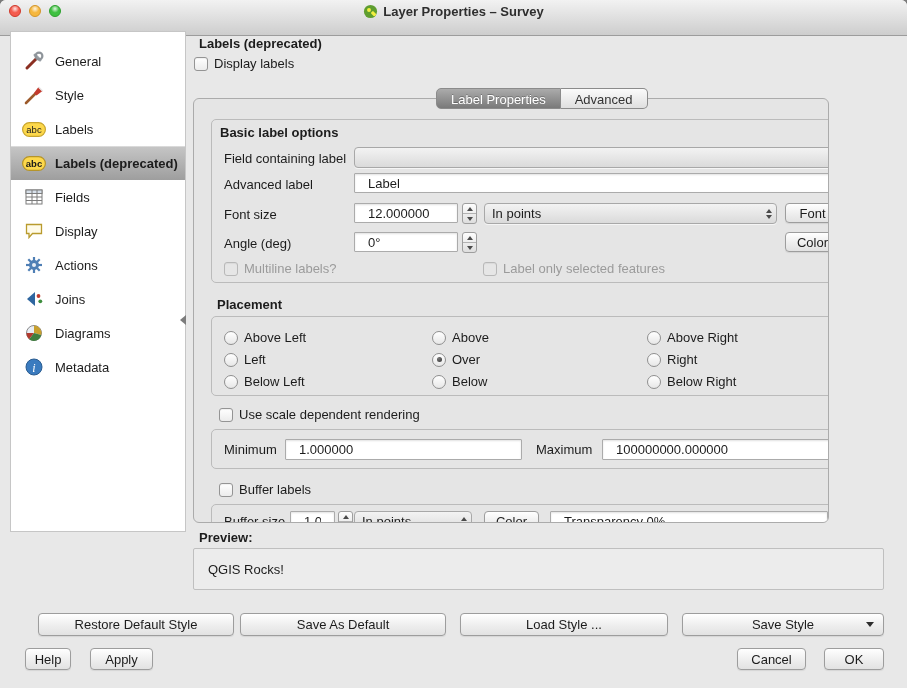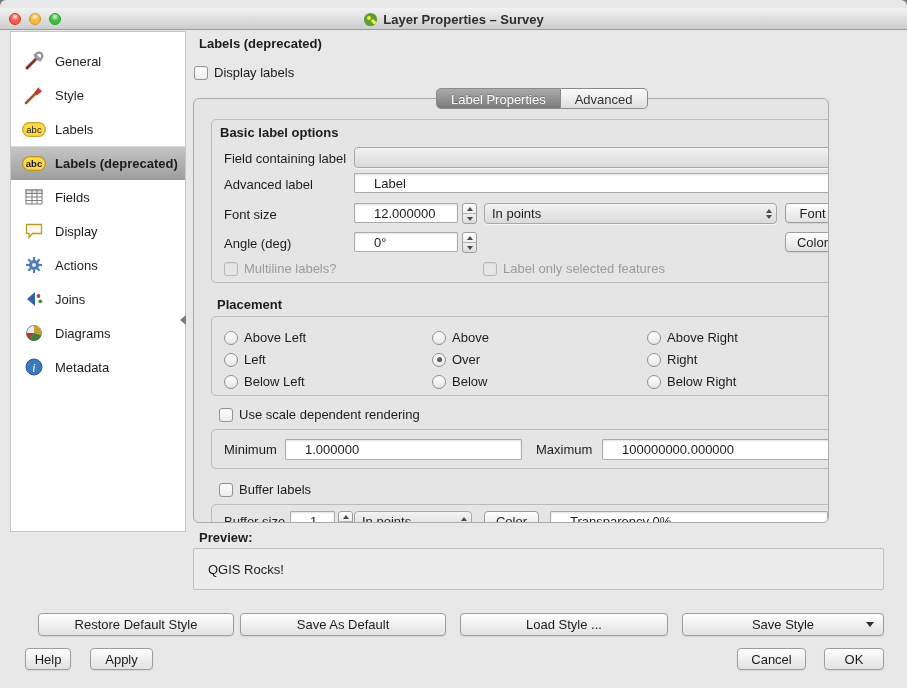--- a/index.html
+++ b/index.html
@@ -1,19 +1,19 @@
 <!DOCTYPE html>
 <html><head>
 <meta charset="utf-8">
 <style>
   html,body{margin:0;padding:0;background:#7a7a7a;}
   .win{position:relative;width:907px;height:688px;background:#e8e8e8;font-family:"Liberation Sans",sans-serif;
        font-size:13px;color:#1c1c1c;border-radius:6px 6px 0 0;overflow:hidden;cursor:default;}
   
-  .titlebar{position:absolute;left:0;top:8px;width:100%;height:22px;
+  .titlebar{position:absolute;left:0;top:0;width:100%;height:36px;
             background:linear-gradient(#f2f2f2,#cdcdcd);border-bottom:1px solid #9c9c9c;box-sizing:border-box;}
   .lights{position:absolute;left:9px;top:5px;display:flex;gap:8px;}
   .light{width:12px;height:12px;border-radius:50%;box-sizing:border-box;}
   .light.red{background:radial-gradient(circle at 50% 28%,rgba(255,255,255,.85),rgba(255,255,255,0) 45%),#f45b4e;border:1px solid #ce3a2d;}
   .light.yellow{background:radial-gradient(circle at 50% 28%,rgba(255,255,255,.85),rgba(255,255,255,0) 45%),#f6b73d;border:1px solid #d2952a;}
   .light.green{background:radial-gradient(circle at 50% 28%,rgba(255,255,255,.85),rgba(255,255,255,0) 45%),#3fc041;border:1px solid #2ea12f;}
   .titlewrap{position:absolute;left:0;right:0;top:0;height:22px;display:flex;align-items:center;justify-content:center;gap:5px;}
   .wintitle{font-weight:bold;color:#2e2e2e;font-size:13px;}
   
   .sidebar{position:absolute;left:10px;top:31px;width:176px;height:501px;background:#ffffff;
@@ -44,21 +44,21 @@
   .tab.last{border-radius:0 5px 5px 0;border-left:none;}
   .tab.active{background:linear-gradient(#ababab,#7a7a7a);color:#fff;text-shadow:0 -1px 0 rgba(0,0,0,.25);}
   
   .pane{position:absolute;left:193px;top:98px;width:636px;height:425px;background:#e5e5e5;
         border:1px solid #ababab;border-radius:6px;box-sizing:border-box;overflow:hidden;z-index:1;}
   .group{position:absolute;border:1px solid #bbbbbb;border-radius:5px;box-sizing:border-box;}
   .gtitle{position:absolute;font-weight:bold;white-space:nowrap;}
   .flabel{position:absolute;white-space:nowrap;text-align:right;}
   
   .tf{position:absolute;height:20px;background:#fff;border:1px solid #ababab;box-sizing:border-box;
-      font-family:"Liberation Sans",sans-serif;font-size:13px;color:#1c1c1c;padding:0 19px;border-radius:1px;
+      font-family:"Liberation Sans",sans-serif;font-size:13px;color:#1c1c1c;padding:0 13px;border-radius:1px;
       box-shadow:inset 0 1px 2px rgba(0,0,0,.12);outline:none;}
   .combo{position:absolute;height:21px;border:1px solid #a8a8a8;border-radius:4px;
          background:linear-gradient(#f3f3f3,#dadada);display:flex;align-items:center;box-sizing:border-box;
          padding-left:7px;box-shadow:0 1px 0 rgba(255,255,255,.6);}
   .combo .ctext{flex:1;overflow:hidden;white-space:nowrap;}
   .arrows{width:15px;align-self:stretch;display:flex;flex-direction:column;align-items:center;justify-content:center;gap:2px;}
   .tu{width:0;height:0;border-left:3.5px solid transparent;border-right:3.5px solid transparent;border-bottom:4.5px solid #4a4a4a;}
   .td{width:0;height:0;border-left:3.5px solid transparent;border-right:3.5px solid transparent;border-top:4.5px solid #4a4a4a;}
   .stepper{position:absolute;width:15px;height:21px;border:1px solid #9e9e9e;border-radius:3px;
            background:linear-gradient(#fdfdfd,#dedede);box-sizing:border-box;display:flex;flex-direction:column;}
@@ -203,21 +203,21 @@
           </svg>
       </span>
       <span class="si-label">Metadata</span>
     </div>
   </div>
 
   <span class="collapse-arrow"></span>
 
   <div class="page-head">Labels (deprecated)</div>
 
-  <div class="cbrow" style="left:194px;top:65px;">
+  <div class="cbrow" style="left:194px;top:56px;">
     <span class="cb"></span>
     <span class="cbl">Display labels</span>
   </div>
 
   <div class="tabs">
     <div class="tab first active">Label Properties</div>
     <div class="tab last">Advanced</div>
   </div>
 
   <div class="pane">

